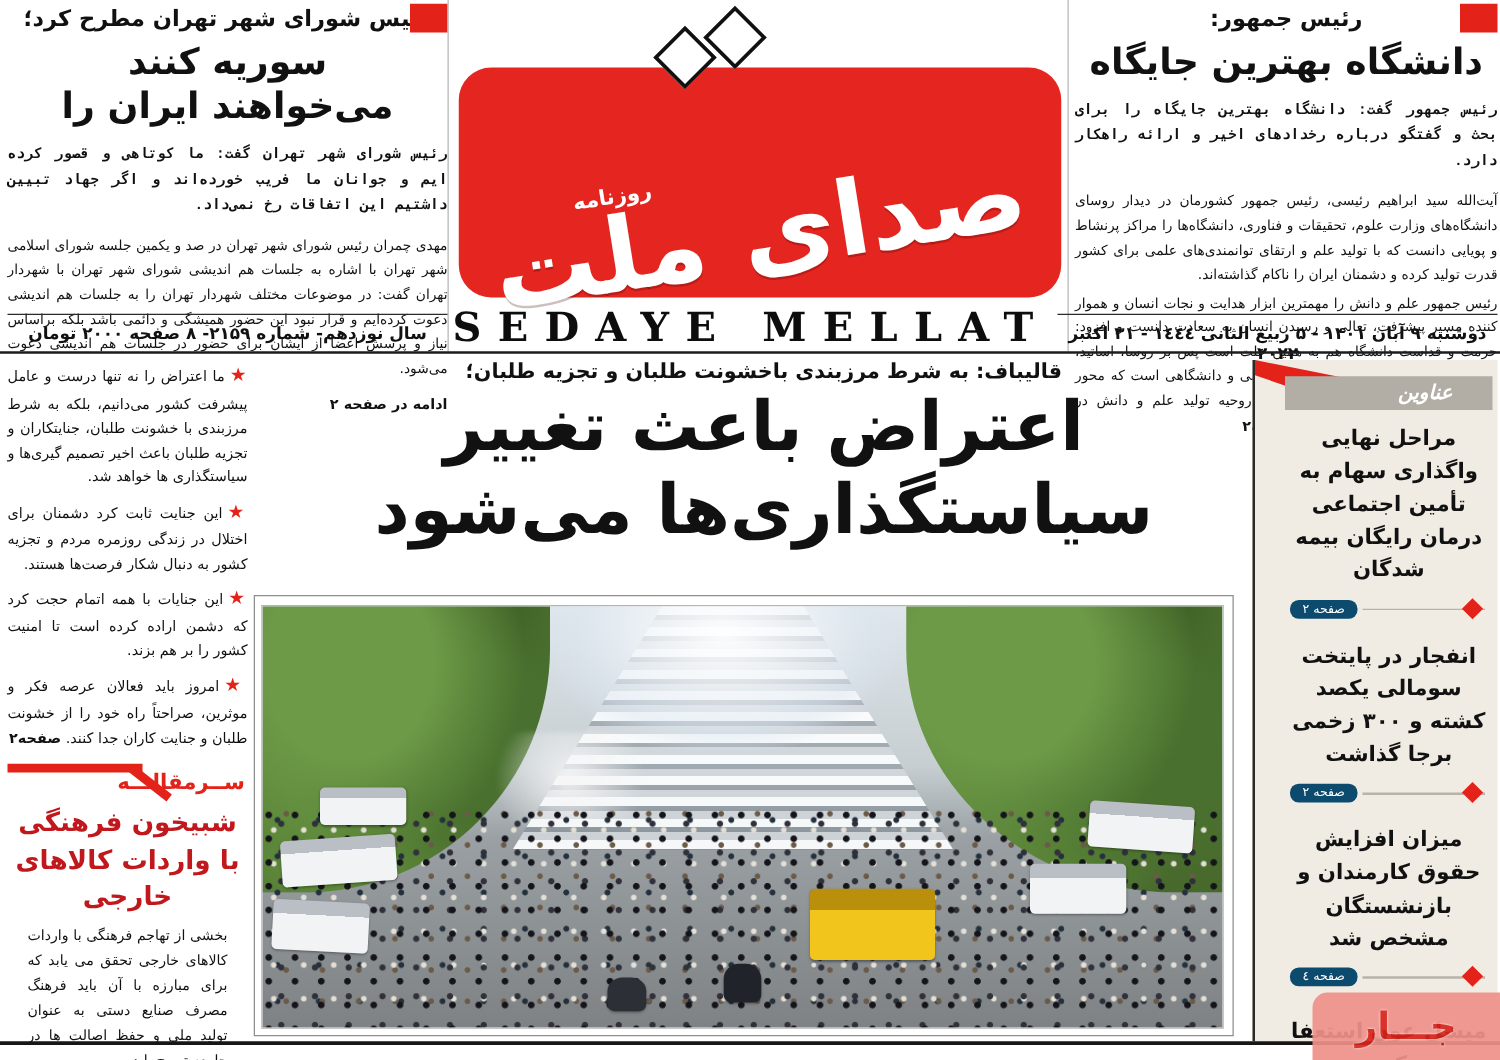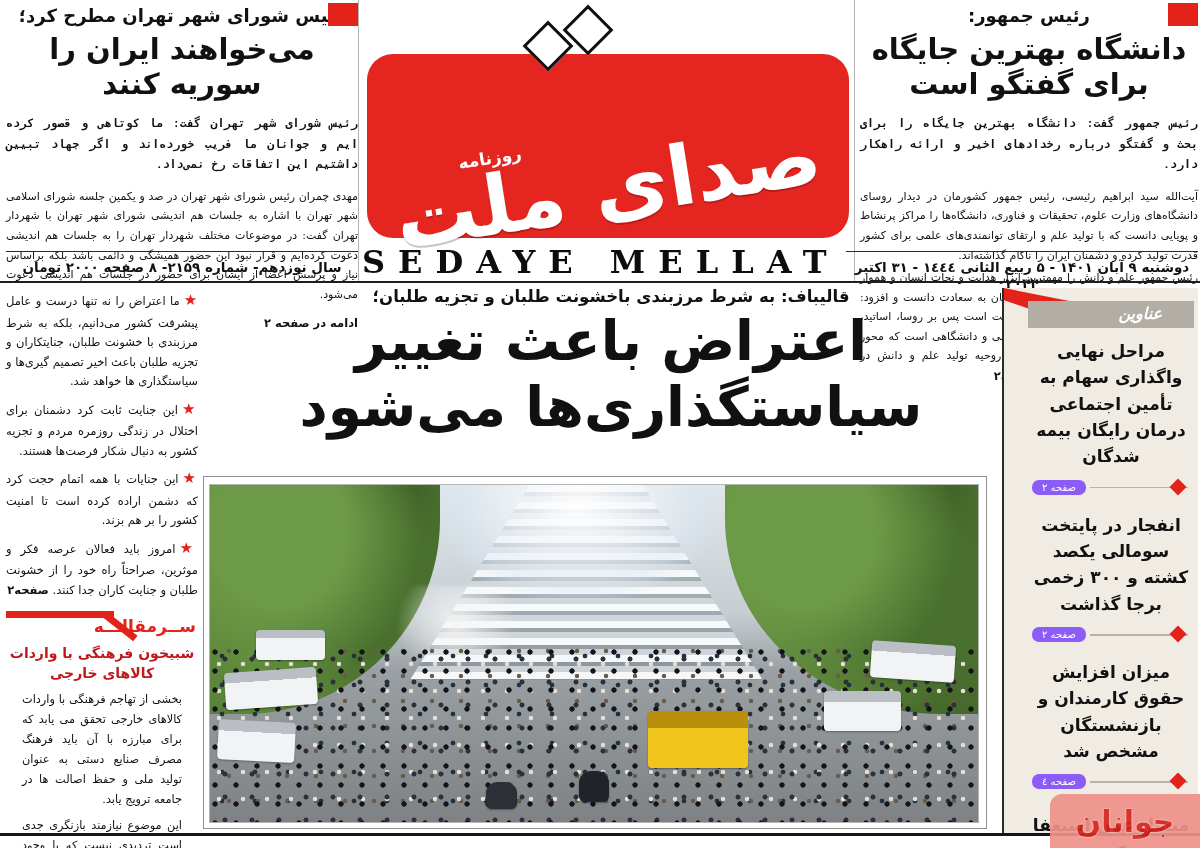--- a/index.html
+++ b/index.html
@@ -69,68 +69,67 @@
   .car-white{background:linear-gradient(180deg,#b9bfc4 0 28%,#f1f3f4 28%);}
   .car-taxi{background:linear-gradient(180deg,#b98f0c 0 30%,#f2c51d 30%);}
   
   .sidebar{position:absolute;left:1002px;top:288px;width:196px;height:545px;background:#f0ece4;border-left:2px solid #2a2a2a;box-sizing:border-box;padding-left:20px;}
   .sb-ribbon{position:absolute;top:0;left:0;width:112px;height:36px;background:#e32219;
              clip-path:polygon(0 0,100% 62%,100% 100%,62% 100%,0 34%);}
   .sb-header{position:relative;margin:13px 4px 0;height:27px;background:#b2ada5;}
   .sb-header .sb-title{position:absolute;right:32px;top:3px;color:#fff;font-weight:bold;font-style:italic;font-size:16px;}
   .sb-item{padding:10px 6px 4px;font-size:17px;font-weight:bold;line-height:1.55;text-align:center;}
   .sb-div{position:relative;height:20px;margin:4px 6px;}
-  .sb-pill{position:absolute;right:auto;left:2px;top:2px;width:54px;height:15px;background:#8b5cf6;border-radius:7px;
+  .sb-pill{position:absolute;right:auto;left:2px;top:2px;width:54px;height:15px;background:#0c4a6e;border-radius:7px;
            color:#fff;font-size:10px;line-height:15px;text-align:center;}
   .sb-line{position:absolute;left:60px;right:4px;top:9px;height:1.5px;background:#b7b2aa;}
   .sb-diamond{position:absolute;right:8px;top:3px;width:12px;height:12px;background:#e32219;transform:rotate(45deg);}
   
   .left-col{position:absolute;left:6px;top:288px;width:192px;}
   .bullet{font-size:11.5px;line-height:1.7;margin:0 0 5px;}
   .star{color:#e32219;font-size:15px;margin-left:4px;}
   .ed{margin-top:8px;}
   .ed-head{position:relative;height:32px;}
   .ed-stripe1{position:absolute;left:0;top:3px;width:56%;height:7px;background:#e32219;}
   .ed-stripe2{position:absolute;left:52%;top:3px;width:40px;height:7px;background:#e32219;transform:rotate(38deg);transform-origin:left top;}
   .ed-title-sec{position:absolute;right:2px;top:8px;color:#e32219;font-weight:bold;font-size:17px;letter-spacing:1px;}
-  .ed-title{color:#c0181c;font-weight:900;font-size:14px;text-align:center;line-height:1.4;margin:4px 0 6px;}
+  .ed-title{color:#c0181c;font-weight:900;font-size:21px;text-align:center;line-height:1.4;margin:4px 0 6px;}
   .ed-p{font-size:11.3px;line-height:1.78;margin:0 16px 6px;}
   
   .bottom-rule{position:absolute;left:0;top:833px;width:1200px;height:2.5px;background:#161616;}
   .watermark{position:absolute;right:0;bottom:0;width:150px;height:54px;background:#ef918a;border-radius:12px 0 0 0;
              display:flex;align-items:center;justify-content:center;z-index:5;opacity:.92;}
   .watermark span{color:#d8231b;font-size:30px;font-weight:900;text-shadow:0 0 2px #fff;}
 </style>
 </head>
 <body>
 
 <div class="page">
 
   <div class="top-article ta-left">
     <div class="kicker-row">
       <span class="kicker">رئیس شورای شهر تهران مطرح کرد؛</span>
       <span class="kicker-box"></span>
     </div>
     <div class="top-headline">
+      <div>سوریه کنند</div>
       <div>می‌خواهند ایران را</div>
-      <div>سوریه کنند</div>
     </div>
     <p class="lede jtext">رئیس شورای شهر تهران گفت: ما کوتاهی و قصور کرده ایم و جوانان ما فریب خورده‌اند و اگر جهاد تبیین داشتیم این اتفاقات رخ نمی‌داد.</p>
     <p class="body-p jtext">مهدی چمران رئیس شورای شهر تهران در صد و یکمین جلسه شورای اسلامی شهر تهران با اشاره به جلسات هم اندیشی شورای شهر تهران با شهردار تهران گفت: در موضوعات مختلف شهردار تهران را به جلسات هم اندیشی دعوت کرده‌ایم و قرار نبود این حضور همیشگی و دائمی باشد بلکه براساس نیاز و پرسش اعضا از ایشان برای حضور در جلسات هم اندیشی دعوت می‌شود.</p>
     <p class="cont">ادامه در صفحه ۲</p>
   </div>
 
   <div class="top-article ta-right">
     <div class="kicker-row">
       <span class="kicker">رئیس جمهور:</span>
       <span class="kicker-box"></span>
     </div>
     <div class="top-headline">
       <div>دانشگاه بهترین جایگاه</div>
-      <div>برای گفتگو است</div>
     </div>
     <p class="lede jtext">رئیس جمهور گفت: دانشگاه بهترین جایگاه را برای بحث و گفتگو درباره رخدادهای اخیر و ارائه راهکار دارد.</p>
     <p class="body-p jtext">آیت‌الله سید ابراهیم رئیسی، رئیس جمهور کشورمان در دیدار روسای دانشگاه‌های وزارت علوم، تحقیقات و فناوری، دانشگاه‌ها را مراکز پرنشاط و پویایی دانست که با تولید علم و ارتقای توانمندی‌های علمی برای کشور قدرت تولید کرده و دشمنان ایران را ناکام گذاشته‌اند.</p>
     <p class="body-p jtext"><span>رئیس جمهور علم و دانش را مهمترین ابزار هدایت و نجات انسان و هموار کننده مسیر پیشرفت، تعالی و رسیدن انسان به سعادت دانست و افزود: حرمت و قداست دانشگاه هم به همین علت است پس بر روسا، اساتید، دانشجویان و همه اجزا و ارکان جامعه علمی و دانشگاهی است که محور اصلی تلاش خود را به حفظ و ارتقای روحیه تولید علم و دانش در دانشگاه‌ها معطوف کنند.</span> <b class="cont">ادامه در صفحه۲</b></p>
   </div>
 
   <div class="vrule" style="left:358px;"></div>
   <div class="vrule" style="left:854px;"></div>
   <div class="masthead">
     <span class="logo-dot" style="left:168px;top:28px;"></span>
@@ -218,16 +217,16 @@
       </div>
       <div class="ed-title">شبیخون فرهنگی با واردات کالاهای خارجی</div>
       <p class="ed-p jtext">بخشی از تهاجم فرهنگی با واردات کالاهای خارجی تحقق می یابد که برای مبارزه با آن باید فرهنگ مصرف صنایع دستی به عنوان تولید ملی و حفظ اصالت ها در جامعه ترویج یابد.</p>
       <p class="ed-p jtext">این موضوع نیازمند بازنگری جدی است تردیدی نیست که با وجود نیروی انسانی ماهر و کارآمد می توان بر موانع موجود غلبه کرد و یا شیوه های مناسب به توسعه همه جانبه دست یافت.</p>
 
     </div>
   </div>
 
   <div class="bottom-rule"></div>
   <div class="watermark">
-    <span>جوانان</span>
+    <span>جـــار</span>
   </div>
 
 </div>
 
 </body></html>

